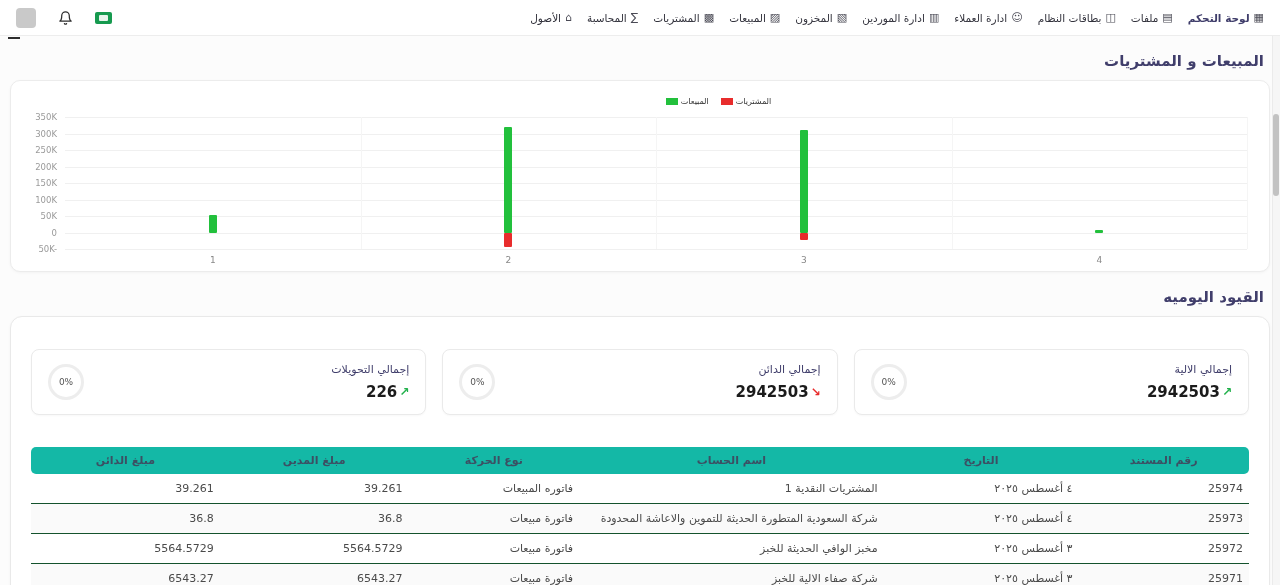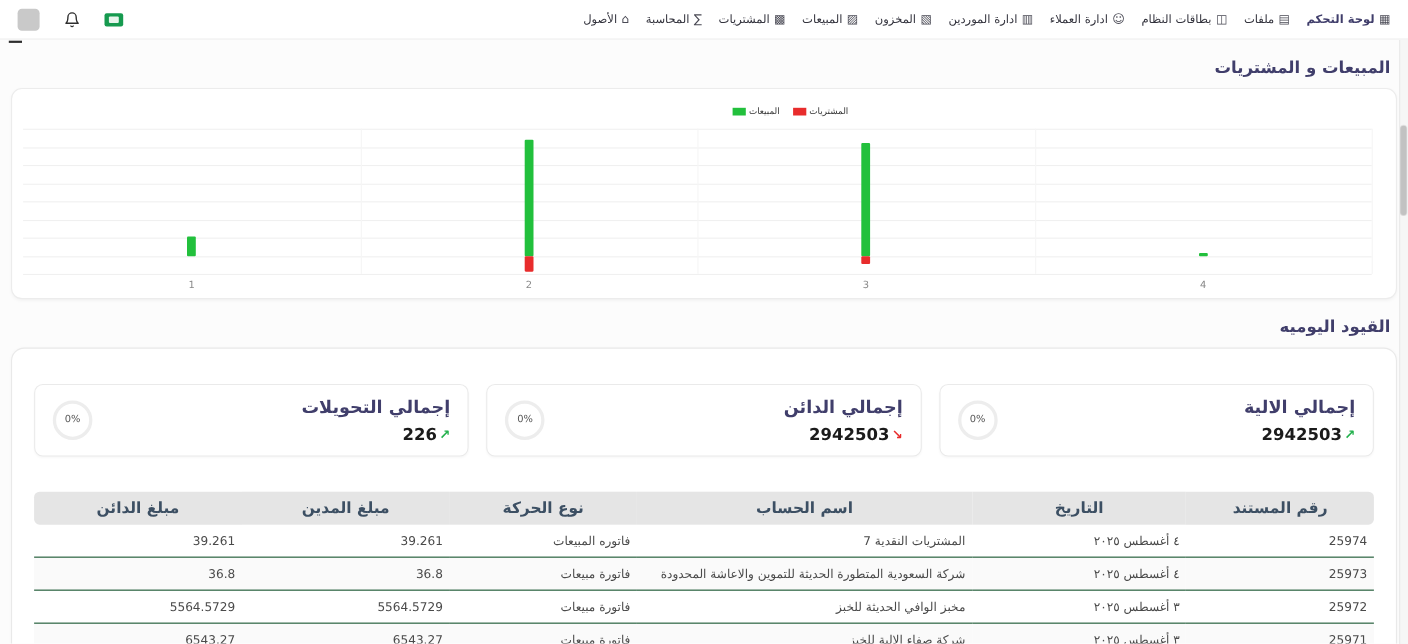--- a/index.html
+++ b/index.html
@@ -46,29 +46,29 @@
   .legend-item { display:flex; align-items:center; gap:3px; }
   .legend-swatch { width:12px; height:7px; display:inline-block; }
 
   
   .daily-card { margin:0 10px 20px; background:#fff; border:1px solid #e9e9e9; border-radius:12px;
     box-shadow:0 1px 3px rgba(0,0,0,.04); padding:32px 20px 20px; }
   .stats-row { display:flex; gap:16px; margin-bottom:32px; }
   .stat-card { flex:1; background:#fff; border:1px solid #eaeaea; border-radius:8px;
     padding:10px 16px; display:flex; justify-content:space-between; align-items:center;
     min-height:66px; box-shadow:0 1px 2px rgba(0,0,0,.03); }
-  .stat-title { font-size:16px; font-weight:bold; color:#403e6b; margin-bottom:7px; }
+  .stat-title { font-size:11px; font-weight:normal; color:#403e6b; margin-bottom:7px; }
   .stat-value-row { display:flex; align-items:center; gap:2px; }
   .stat-trend { font-size:12px; font-weight:bold; }
   .stat-value { font-size:15px; font-weight:bold; color:#1b1b1b; }
   .stat-badge { width:36px; height:36px; border:3px solid #ededed; border-radius:50%;
     display:flex; align-items:center; justify-content:center; font-size:9px; color:#555; background:#fff; }
 
   .entries-table { width:100%; border-collapse:collapse; font-size:11px; }
-  .entries-table th { background:#e5e5e5; color:#3c4f63; font-weight:bold; font-size:14px;
+  .entries-table th { background:#14b8a6; color:#3c4f63; font-weight:bold; font-size:11px;
     padding:7px 6px; text-align:center; }
   .entries-table thead tr th:first-child { border-radius:0 5px 5px 0;text-align:center; }
   .entries-table thead tr th:last-child { border-radius:5px 0 0 5px; }
   .entries-table td { padding:8px 6px; text-align:right; color:#4a4a4a; border-bottom:1px solid #14532d; }
   .entries-table tbody tr:nth-child(even) { background:#fafafa; }
 
   
   .scrollbar-track { position:fixed; right:0; top:36px; bottom:0; width:8px; background:#f6f6f6;
     border-left:1px solid #ebebeb; }
   .scrollbar-thumb { position:absolute; top:78px; right:1px; width:6px; height:82px;
@@ -139,20 +139,31 @@
   <div class="chart-inner">
     <div class="legend">
         <div class="legend-item">
           <span>المشتريات</span>
           <span class="legend-swatch" style="background:#e82c2c"></span>
         </div>
         <div class="legend-item">
           <span>المبيعات</span>
           <span class="legend-swatch" style="background:#22c03c"></span>
         </div>
+      </div>
+    <div class="yaxis">
+        <div class="ytick" style="top: 0%;">350K</div>
+        <div class="ytick" style="top: 12.5%;">300K</div>
+        <div class="ytick" style="top: 25%;">250K</div>
+        <div class="ytick" style="top: 37.5%;">200K</div>
+        <div class="ytick" style="top: 50%;">150K</div>
+        <div class="ytick" style="top: 62.5%;">100K</div>
+        <div class="ytick" style="top: 75%;">50K</div>
+        <div class="ytick" style="top: 87.5%;">0</div>
+        <div class="ytick" style="top: 100%;">50K-</div>
       </div>
     <div class="plot">
         <div class="gridline" style="top: 0%;"></div>
         <div class="gridline" style="top: 12.5%;"></div>
         <div class="gridline" style="top: 25%;"></div>
         <div class="gridline" style="top: 37.5%;"></div>
         <div class="gridline" style="top: 50%;"></div>
         <div class="gridline" style="top: 62.5%;"></div>
         <div class="gridline" style="top: 75%;"></div>
         <div class="gridline" style="top: 87.5%;"></div>
@@ -226,21 +237,21 @@
           <th>اسم الحساب</th>
           <th>نوع الحركة</th>
           <th>مبلغ المدين</th>
           <th>مبلغ الدائن</th>
         </tr>
       </thead>
     <tbody>
         <tr>
           <td>25974</td>
           <td>٤ أغسطس ٢٠٢٥</td>
-          <td>المشتريات النقدية 7</td>
+          <td>المشتريات النقدية 1</td>
           <td>فاتوره المبيعات</td>
           <td>39.261</td>
           <td>39.261</td>
         </tr>
         <tr>
           <td>25973</td>
           <td>٤ أغسطس ٢٠٢٥</td>
           <td>شركة السعودية المتطورة الحديثة للتموين والاعاشة المحدودة</td>
           <td>فاتورة مبيعات</td>
           <td>36.8</td>

